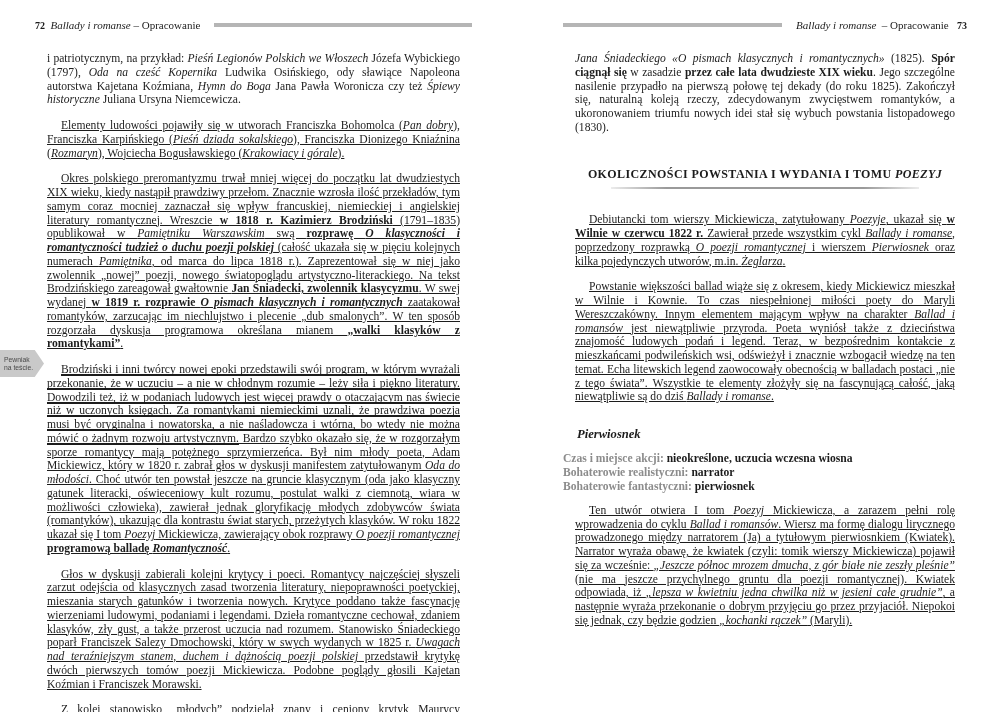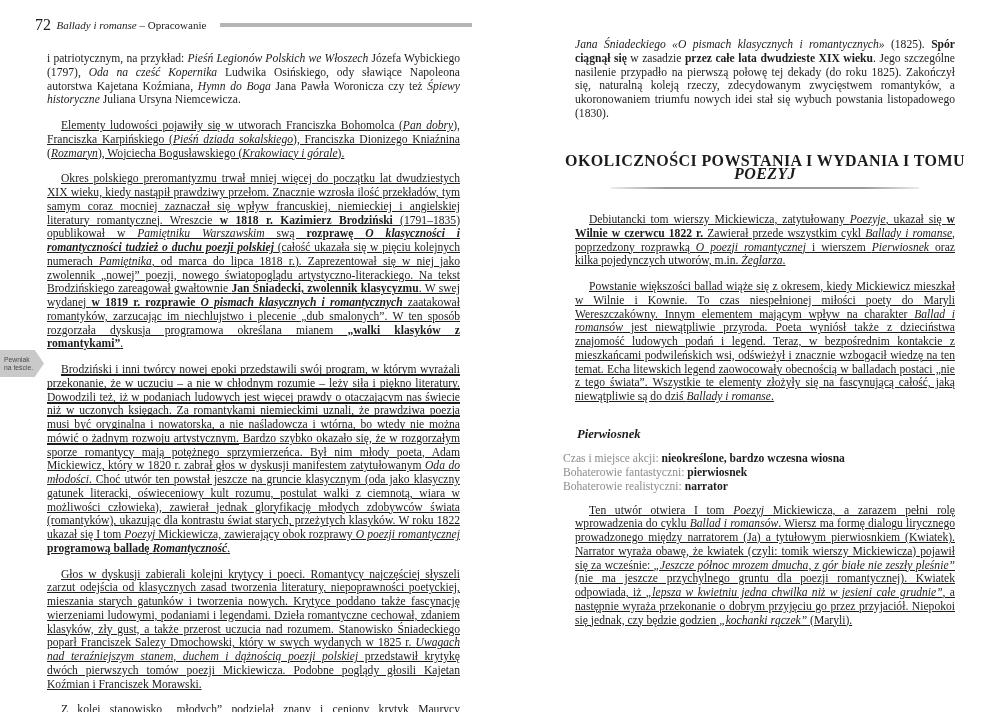--- a/index.html
+++ b/index.html
@@ -2,39 +2,39 @@
 <html><head>
 <meta charset="utf-8">
 <style>
   html,body{margin:0;padding:0;background:#ffffff;}
   .book{position:relative;width:1000px;height:712px;background:#ffffff;overflow:hidden;
         font-family:"Liberation Serif","DejaVu Serif",serif;color:#1c1c1c;}
   .page{position:absolute;top:18px;}
   .page-left{left:35px;width:437px;}
   .page-right{left:563px;width:404px;}
   .pg-header{display:flex;align-items:center;height:14px;font-size:11px;white-space:nowrap;}
-  .pg-num{font-weight:normal;font-size:16px;}
+  .pg-num{font-weight:bold;font-size:10px;}
   .run-title{font-style:italic;}
   .hdr-bar{flex:1;height:4px;background:#b5b5b5;align-self:center;}
   .page-left .hdr-bar{margin-left:14px;}
   .page-right .hdr-bar{margin-right:14px;max-width:226px;}
   .page-right .hdr-text{margin-left:auto;}
   .pg-body{margin-top:20px;font-size:11.6px;line-height:13.75px;text-align:justify;}
   .blk-p{margin:12px;}
   .blk-p.ind{text-indent:14px;text-decoration:underline;}
   .r-b{font-weight:bold;}
   .r-i{font-style:italic;}
   .r-u{text-decoration:underline;text-decoration-thickness:0.8px;text-underline-offset:2px;text-decoration-skip-ink:none;}
   .blk-h{margin-top:33px;margin-bottom:24px;text-align:center;}
-  .blk-h .h-text{font-weight:bold;font-size:16px;letter-spacing:0.4px;text-align:center;text-indent:0;}
+  .blk-h .h-text{font-weight:bold;font-size:12px;letter-spacing:0.4px;text-align:center;text-indent:0;}
   .h-rule{height:2px;width:76%;margin:6px auto 0;
           background:linear-gradient(to right,#ececec,#9a9a9a 18%,#9a9a9a 82%,#ececec);}
   .blk-sub{margin:24px 0 10px 14px;font-weight:bold;font-style:italic;font-size:12.6px;text-align:left;}
   .blk-kv{line-height:14px;text-align:left;}
-  .kv-label{color:#8c8c8c;font-weight:normal;}
+  .kv-label{color:#8c8c8c;font-weight:bold;}
   .kv-value{font-weight:bold;color:#1c1c1c;}
   .blk-kv + .blk-p{margin-top:10px;}
   .blk-kv + .blk-kv{margin-top:0;}
   .margin-note{position:absolute;left:0;top:350px;width:44px;height:27px;background:#c9c9c9;
                clip-path:polygon(0 0,79% 0,100% 50%,79% 100%,0 100%);
                display:flex;flex-direction:column;justify-content:center;padding-left:4px;box-sizing:border-box;
                font-family:"Liberation Sans","DejaVu Sans",sans-serif;font-size:6.8px;line-height:8px;color:#4a4a4a;}
 </style>
 </head>
 <body>
@@ -52,32 +52,40 @@
         <p class="blk-p"><span>i patriotycznym, na przykład: </span><span class="r-i">Pieśń Legionów Polskich we Włoszech</span><span> Józefa Wybickiego (1797), </span><span class="r-i">Oda na cześć Kopernika</span><span> Ludwika Osińskiego, ody sławiące Napoleona autorstwa Kajetana Koźmiana, </span><span class="r-i">Hymn do Boga</span><span> Jana Pawła Woronicza czy też </span><span class="r-i">Śpiewy historyczne</span><span> Juliana Ursyna Niemcewicza.</span></p>
         <p class="blk-p ind"><span>Elementy ludowości pojawiły się w utworach Franciszka Bohomolca (</span><span class="r-i">Pan dobry</span><span>), Franciszka Karpińskiego (</span><span class="r-i">Pieśń dziada sokalskiego</span><span>), Franciszka Dionizego Kniaźnina (</span><span class="r-i">Rozmaryn</span><span>), Wojciecha Bogusławskiego (</span><span class="r-i">Krakowiacy i górale</span><span>).</span></p>
         <p class="blk-p ind"><span>Okres polskiego preromantyzmu trwał mniej więcej do początku lat dwudziestych XIX wieku, kiedy nastąpił prawdziwy przełom. Znacznie wzrosła ilość przekładów, tym samym coraz mocniej zaznaczał się wpływ francuskiej, niemieckiej i angielskiej literatury romantycznej. Wreszcie </span><span class="r-b">w 1818 r. Kazimierz Brodziński</span><span> (1791–1835) opublikował w </span><span class="r-i">Pamiętniku Warszawskim</span><span> swą </span><span class="r-b">rozprawę </span><span class="r-b r-i">O klasyczności i romantyczności tudzież o duchu poezji polskiej</span><span> (całość ukazała się w pięciu kolejnych numerach </span><span class="r-i">Pamiętnika</span><span>, od marca do lipca 1818 r.). Zaprezentował się w niej jako zwolennik „nowej” poezji, nowego światopoglądu artystyczno-literackiego. Na tekst Brodzińskiego zareagował gwałtownie </span><span class="r-b">Jan Śniadecki, zwolennik klasycyzmu</span><span>. W swej wydanej </span><span class="r-b">w 1819 r. rozprawie </span><span class="r-b r-i">O pismach klasycznych i romantycznych</span><span> zaatakował romantyków, zarzucając im niechlujstwo i plecenie „dub smalonych”. W ten sposób rozgorzała dyskusja programowa określana mianem </span><span class="r-b">„walki klasyków z romantykami”</span><span>.</span></p>
         <p class="blk-p ind"><span class="r-u">Brodziński i inni twórcy nowej epoki przedstawili swój program, w którym wyrażali przekonanie, że w uczuciu – a nie w chłodnym rozumie – leży siła i piękno literatury. Dowodzili też, iż w podaniach ludowych jest więcej prawdy o otaczającym nas świecie niż w uczonych księgach. Za romantykami niemieckimi uznali, że prawdziwa poezja musi być oryginalna i nowatorska, a nie naśladowcza i wtórna, bo wtedy nie można mówić o żadnym rozwoju artystycznym.</span><span> Bardzo szybko okazało się, że w rozgorzałym sporze romantycy mają potężnego sprzymierzeńca. Był nim młody poeta, Adam Mickiewicz, który w 1820 r. zabrał głos w dyskusji manifestem zatytułowanym </span><span class="r-i">Oda do młodości</span><span>. Choć utwór ten powstał jeszcze na gruncie klasycznym (oda jako klasyczny gatunek literacki, oświeceniowy kult rozumu, postulat walki z ciemnotą, wiara w możliwości człowieka), zawierał jednak gloryfikację młodych zdobywców świata (romantyków), ukazując dla kontrastu świat starych, przeżytych klasyków. W roku 1822 ukazał się I tom </span><span class="r-i">Poezyj</span><span> Mickiewicza, zawierający obok rozprawy </span><span class="r-i">O poezji romantycznej</span><span> </span><span class="r-b">programową balladę </span><span class="r-b r-i">Romantyczność</span><span>.</span></p>
         <p class="blk-p ind"><span>Głos w dyskusji zabierali kolejni krytycy i poeci. Romantycy najczęściej słyszeli zarzut odejścia od klasycznych zasad tworzenia literatury, niepoprawności poetyckiej, mieszania starych gatunków i tworzenia nowych. Krytyce poddano także fascynację wierzeniami ludowymi, podaniami i legendami. Dzieła romantyczne cechował, zdaniem klasyków, zły gust, a także przerost uczucia nad rozumem. Stanowisko Śniadeckiego poparł Franciszek Salezy Dmochowski, który w swych wydanych w 1825 r. </span><span class="r-i">Uwagach nad teraźniejszym stanem, duchem i dążnością poezji polskiej</span><span> przedstawił krytykę dwóch pierwszych tomów poezji Mickiewicza. Podobne poglądy głosili Kajetan Koźmian i Franciszek Morawski.</span></p>
         <p class="blk-p ind"><span>Z kolei stanowisko „młodych” podzielał znany i ceniony krytyk Maurycy Mochnacki, autor artykułu </span><span class="r-i">Niektóre uwagi nad poezją romantyczną z powodu rozprawy</span></p>
       </div>
   </div>
 
   <div class="page page-right">
+    <div class="pg-header">
+      <span class="hdr-bar"></span>
+      <span class="hdr-text">
+        <span class="run-title">Ballady i romanse</span>&nbsp;
+        <span>– Opracowanie</span>&nbsp;&nbsp;
+        <span class="pg-num">73</span>
+      </span>
+    </div>
     <div class="pg-body" id="right-body">
         <p class="blk-p"><span class="r-i">Jana Śniadeckiego «O pismach klasycznych i romantycznych»</span><span> (1825). </span><span class="r-b">Spór ciągnął się</span><span> w zasadzie </span><span class="r-b">przez całe lata dwudzieste XIX wieku</span><span>. Jego szczególne nasilenie przypadło na pierwszą połowę tej dekady (do roku 1825). Zakończył się, naturalną koleją rzeczy, zdecydowanym zwycięstwem romantyków, a ukoronowaniem triumfu nowych idei stał się wybuch powstania listopadowego (1830).</span></p>
         <div class="blk-h">
           <div class="h-text"><span>OKOLICZNOŚCI POWSTANIA I WYDANIA I TOMU </span><span class="r-i">POEZYJ</span></div>
           <div class="h-rule"></div>
         </div>
         <p class="blk-p ind"><span>Debiutancki tom wierszy Mickiewicza, zatytułowany </span><span class="r-i">Poezyje</span><span>, ukazał się </span><span class="r-b">w Wilnie w czerwcu 1822 r.</span><span> Zawierał przede wszystkim cykl </span><span class="r-i">Ballady i romanse</span><span>, poprzedzony rozprawką </span><span class="r-i">O poezji romantycznej</span><span> i wierszem </span><span class="r-i">Pierwiosnek</span><span> oraz kilka pojedynczych utworów, m.in. </span><span class="r-i">Żeglarza</span><span>.</span></p>
         <p class="blk-p ind"><span>Powstanie większości ballad wiąże się z okresem, kiedy Mickiewicz mieszkał w Wilnie i Kownie. To czas niespełnionej miłości poety do Maryli Wereszczakówny. Innym elementem mającym wpływ na charakter </span><span class="r-i">Ballad i romansów</span><span> jest niewątpliwie przyroda. Poeta wyniósł także z dzieciństwa znajomość ludowych podań i legend. Teraz, w bezpośrednim kontakcie z mieszkańcami podwileńskich wsi, odświeżył i znacznie wzbogacił wiedzę na ten temat. Echa litewskich legend zaowocowały obecnością w balladach postaci „nie z tego świata”. Wszystkie te elementy złożyły się na fascynującą całość, jaką niewątpliwie są do dziś </span><span class="r-i">Ballady i romanse</span><span>.</span></p>
         <div class="blk-sub">Pierwiosnek</div>
-        <div class="blk-kv"><span class="kv-label">Czas i miejsce akcji: </span><span class="kv-value">nieokreślone, bardzo wczesna wiosna</span></div>
+        <div class="blk-kv"><span class="kv-label">Czas i miejsce akcji: </span><span class="kv-value">nieokreślone, uczucia wczesna wiosna</span></div>
+        <div class="blk-kv"><span class="kv-label">Bohaterowie realistyczni: </span><span class="kv-value">narrator</span></div>
         <div class="blk-kv"><span class="kv-label">Bohaterowie fantastyczni: </span><span class="kv-value">pierwiosnek</span></div>
-        <div class="blk-kv"><span class="kv-label">Bohaterowie realistyczni: </span><span class="kv-value">narrator</span></div>
         <p class="blk-p ind"><span>Ten utwór otwiera I tom </span><span class="r-i">Poezyj</span><span> Mickiewicza, a zarazem pełni rolę wprowadzenia do cyklu </span><span class="r-i">Ballad i romansów</span><span>. Wiersz ma formę dialogu lirycznego prowadzonego między narratorem (Ja) a tytułowym pierwiosnkiem (Kwiatek). Narrator wyraża obawę, że kwiatek (czyli: tomik wierszy Mickiewicza) pojawił się za wcześnie: </span><span class="r-i">„Jeszcze północ mrozem dmucha, z gór białe nie zeszły pleśnie”</span><span> (nie ma jeszcze przychylnego gruntu dla poezji romantycznej). Kwiatek odpowiada, iż </span><span class="r-i">„lepsza w kwietniu jedna chwilka niż w jesieni całe grudnie”</span><span>, a następnie wyraża przekonanie o dobrym przyjęciu go przez przyjaciół. Niepokoi się jednak, czy będzie godzien </span><span class="r-i">„kochanki rączek”</span><span> (Maryli).</span></p>
       </div>
   </div>
 
   <div class="margin-note">
     <span>Pewniak</span>
     <span>na teście.</span>
   </div>
 
 </div>

